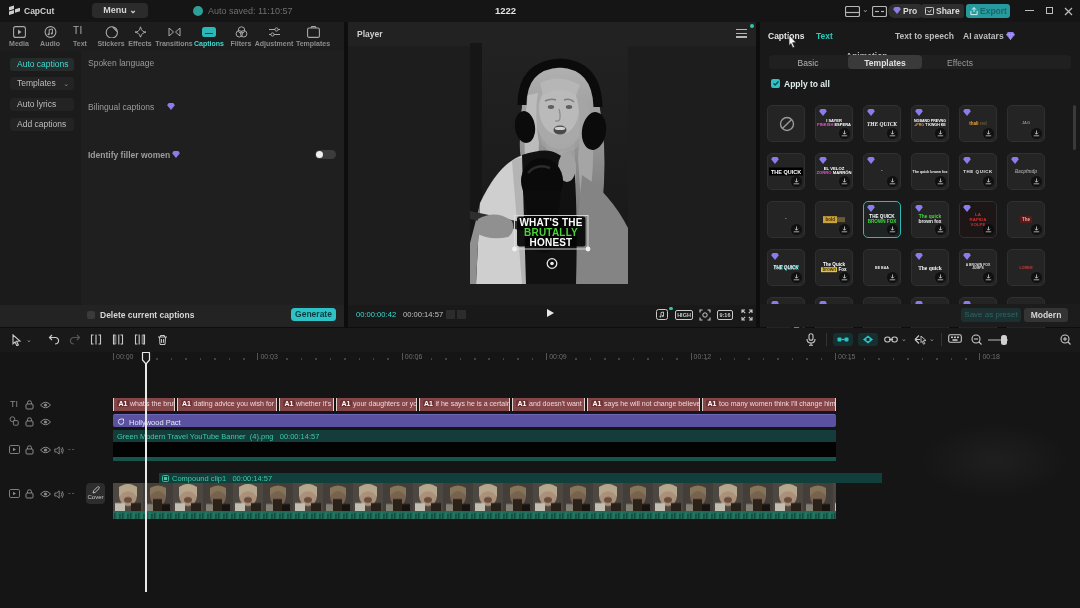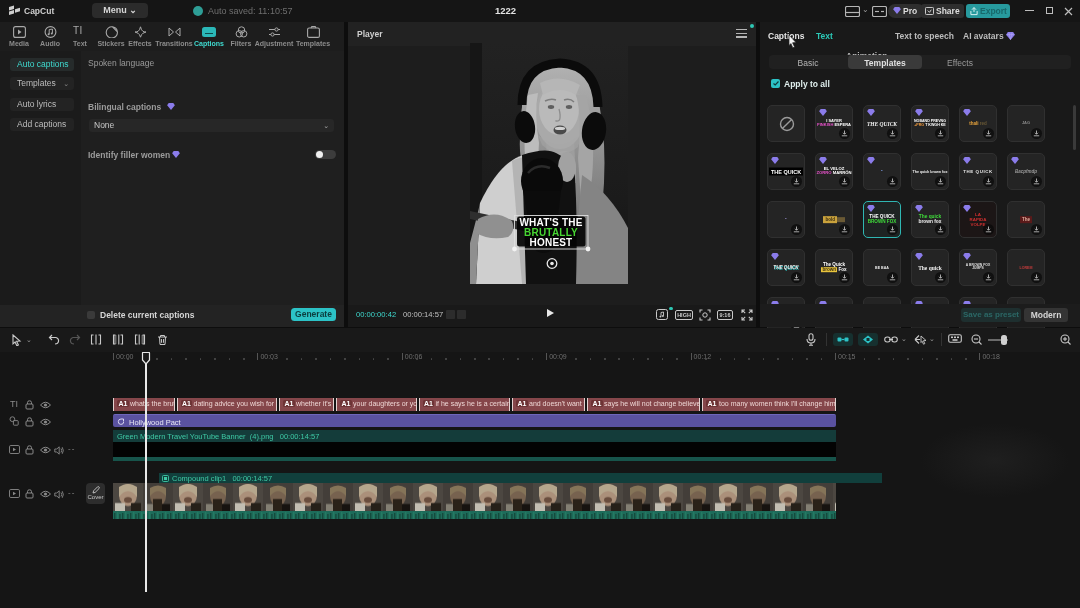--- a/index.html
+++ b/index.html
@@ -122,25 +122,24 @@
         <div class="abs" style="left:287px;top:17.5px;width:52px;text-align:center;font-size:7px;font-weight:bold;color:#8c8c8c;">Templates</div>
       </div>
 
     <div class="abs" style="left:0;top:29px;width:81px;height:276px;background:#1b1b1b;"></div>
     <div class="abs" style="left:10px;top:36px;width:64px;height:13px;background:#262b2b;border-radius:3px;font-size:8.5px;color:#3fd9cf;line-height:13px;padding-left:7px;">Auto captions</div>
     <div class="abs" style="left:10px;top:55px;width:64px;height:13px;background:#232323;border-radius:3px;font-size:8.5px;color:#bdbdbd;line-height:13px;padding-left:7px;">Templates<span style="float:right;margin-right:5px;color:#8a8a8a;font-size:7px;">⌄</span></div>
     <div class="abs" style="left:10px;top:76px;width:64px;height:13px;background:#232323;border-radius:3px;font-size:8.5px;color:#bdbdbd;line-height:13px;padding-left:7px;">Auto lyrics</div>
     <div class="abs" style="left:10px;top:96px;width:64px;height:13px;background:#232323;border-radius:3px;font-size:8.5px;color:#bdbdbd;line-height:13px;padding-left:7px;">Add captions</div>
 
     <div class="abs" style="left:88px;top:36px;font-size:8.5px;color:#9b9b9b;">Spoken language</div>
-    <div class="abs" style="left:88px;top:80px;font-size:8.5px;color:#9b9b9b;font-weight:bold;">Bilingual captions</div>
+    <div class="abs" style="left:88px;top:80px;font-size:8.5px;color:#9b9b9b;font-weight:normal;">Bilingual captions</div>
     <svg class="abs" style="left:167px;top:81px;" width="8" height="7" viewBox="0 0 10 9">
         <path d="M2 0 L8 0 L10 3 L5 9 L0 3 Z" fill="#8b7ceb"></path>
       </svg>
-    <div class="abs" style="left:89px;top:97px;width:245px;height:13px;background:#272727;border-radius:3px;font-size:8.5px;color:#c9c9c9;line-height:13px;padding-left:5px;">None<span style="float:right;margin-right:5px;color:#aaa;font-size:7px;">⌄</span></div>
     <div class="abs" style="left:88px;top:128px;font-size:8.5px;color:#9b9b9b;font-weight:bold;">Identify filler women</div>
     <svg class="abs" style="left:172px;top:129px;" width="8" height="7" viewBox="0 0 10 9">
         <path d="M2 0 L8 0 L10 3 L5 9 L0 3 Z" fill="#8b7ceb"></path>
       </svg>
     <div class="abs" style="left:315px;top:127.5px;width:21px;height:9.5px;background:#3c3c3c;border-radius:5px;">
       <div class="abs" style="left:1.2px;top:1.2px;width:7px;height:7px;background:#f0f0f0;border-radius:50%;"></div>
     </div>
 
     <div class="abs" style="left:0;top:283px;width:344px;height:22px;background:#232323;"></div>
     <div class="abs" style="left:87px;top:288.5px;width:8px;height:8px;background:#3a3a3a;border-radius:2px;"></div>
@@ -538,21 +537,21 @@
         <div class="card" style="left:199px;top:275px;">
           <svg class="dia" viewBox="0 0 10 9" width="6.5" height="6">
             <path d="M2 0 L8 0 L10 3 L5 9 L0 3 Z" fill="#8b7ceb"></path>
           </svg>
         </div>
         <div class="card" style="left:247px;top:275px;"></div>
       </div>
     <div class="abs" style="left:313px;top:83px;width:3px;height:45px;background:#3a3a3a;border-radius:2px;"></div>
 
     <div class="abs" style="left:0;top:282px;width:320px;height:23px;background:#1c1c1c;"></div>
-    <div class="abs" style="left:201px;top:285.5px;width:60px;height:14px;background:#1e2f2f;border-radius:3px;font-size:8px;font-weight:bold;color:#2b6866;text-align:center;line-height:14px;">Save as preset</div>
+    <div class="abs" style="left:201px;top:285.5px;width:60px;height:14px;background:#1e2f2f;border-radius:3px;font-size:8px;font-weight:normal;color:#2b6866;text-align:center;line-height:14px;">Save as preset</div>
     <div class="abs" style="left:264px;top:285.5px;width:44px;height:14px;background:#343434;border-radius:3px;font-size:8.5px;font-weight:bold;color:#d5d5d5;text-align:center;line-height:14px;">Modern</div>
   </div>
 
   <div class="abs" id="timeline" style="left:0;top:328px;width:1080px;height:280px;background:#151515;">
 
     <div class="abs" style="left:0;top:0;width:1080px;height:24px;background:#191919;"></div>
     <svg class="abs" style="left:11px;top:6px;" width="11" height="12" viewBox="0 0 11 12">
         <path d="M2 1 L9 7 L5.6 7.3 L7.4 11 L5.8 11.7 L4.1 8 L2 9.8 Z" fill="none" stroke="#c9c9c9" stroke-width="1.1"></path>
       </svg>
     <div class="abs" style="left:26px;top:8px;color:#9a9a9a;font-size:7px;">⌄</div>

